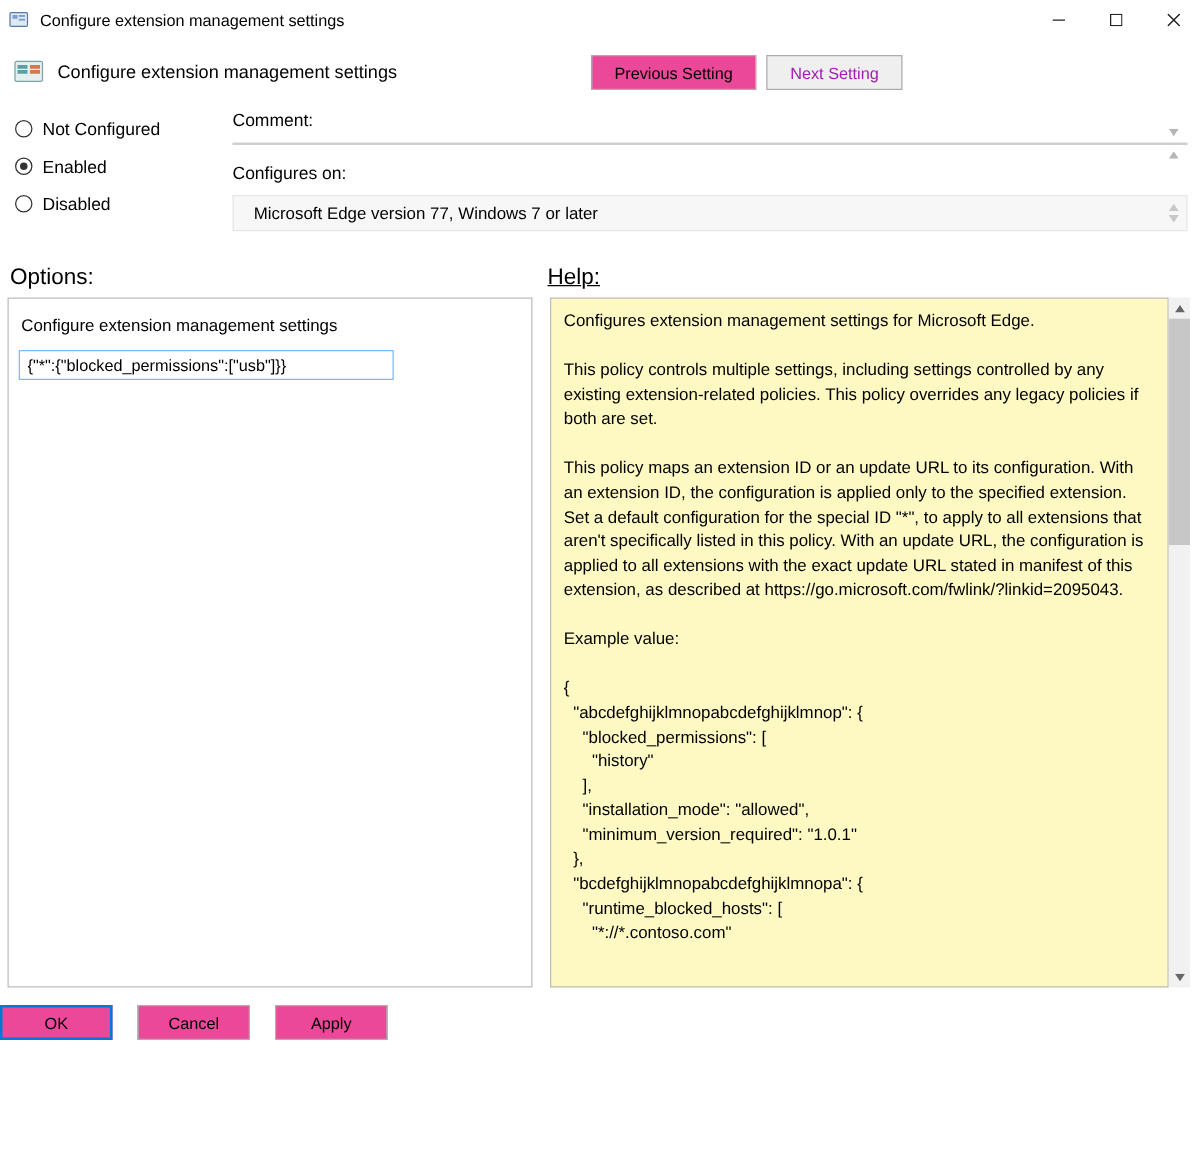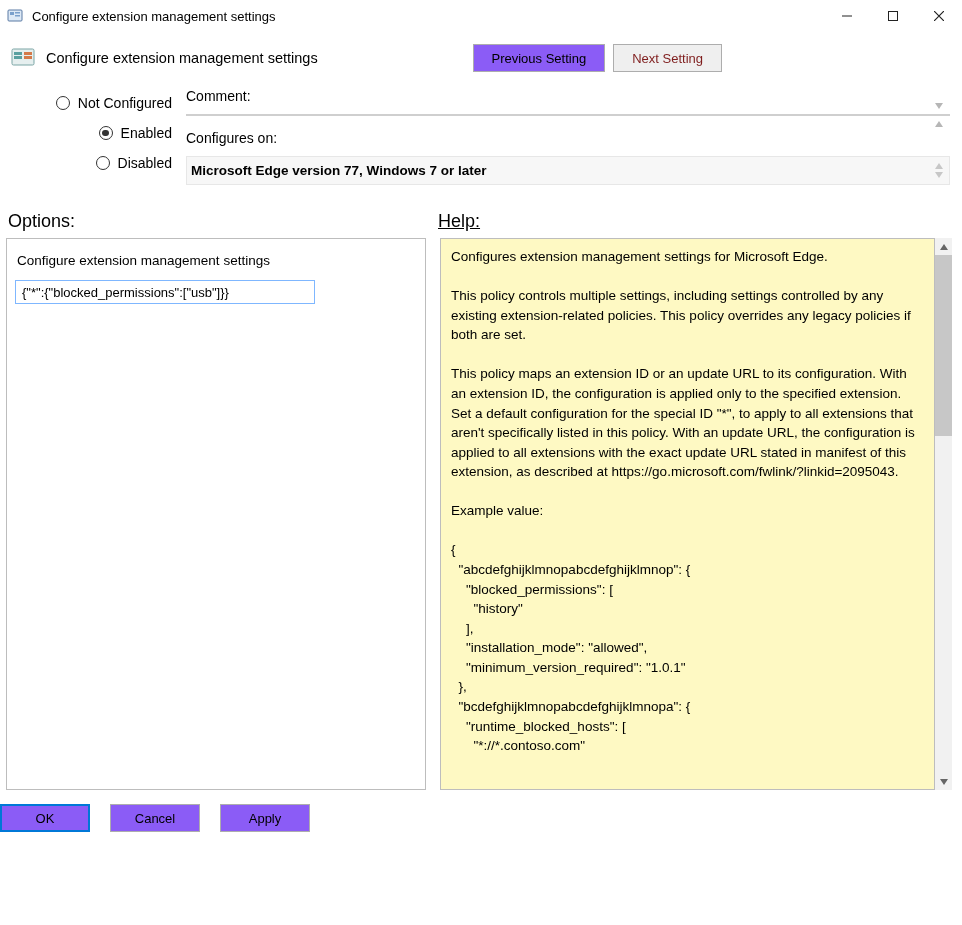--- a/index.html
+++ b/index.html
@@ -53,47 +53,46 @@
   .header .hdr-title {
     font-size: 14.5px;
     flex: 0 0 auto;
   }
   .header-spacer { flex:1; }
   .nav-buttons {
     display:flex; gap:8px; margin-right: 230px;
   }
   .btn {
     border: 1px solid #adadad;
-    background: #8b5cf6;
+    background: #ec4899;
     height: 28px;
     padding: 0 18px;
     font: inherit;
     font-size: 13px;
     display:inline-flex; align-items:center; justify-content:center;
     user-select:none;
   }
-  .btn.disabled { color:#7f1d1d; background:#efefef; }
+  .btn.disabled { color:#a21caf; background:#efefef; }
   .btn.default { border: 2px solid #0078d7; padding: 0 17px; height:28px; }
 
   
   .config-area {
     display:flex;
     padding: 4px 12px 6px 12px;
     gap: 14px;
   }
   .radio-col {
     width: 160px;
     padding-top: 4px;
   }
   .radio-row {
     display:flex; align-items:center;
     gap: 8px;
     height: 30px;
     font-size: 14px;
-    justify-content: flex-end;
   }
   .radio {
     width:14px; height:14px; border-radius:50%;
     border:1px solid #333;
     display:inline-flex; align-items:center; justify-content:center;
     background:#fff;
   }
   .radio.checked::after {
     content:""; width:6.5px; height:6.5px; border-radius:50%; background:#333;
   }
@@ -106,24 +105,23 @@
     border:1px solid #cfcfcf;
     height:80px;
     background:#fff;
     position:relative;
   }
   .supported-box {
     flex:1;
     border:1px solid #e7e7e7;
     background:#f7f7f7;
     height:65px;
-    padding:6px 4px;
+    padding:6px 16px;
     position:relative;
     font-size:13.5px;
-    font-weight:bold;
   }
   .scroll-arrow {
     position:absolute; right:3px;
     width:14px; height:14px;
     display:flex; align-items:center; justify-content:center;
     color:#888;
     font-size:10px;
   }
   .scroll-arrow.up { top:2px; }
   .scroll-arrow.down { bottom:2px; }

